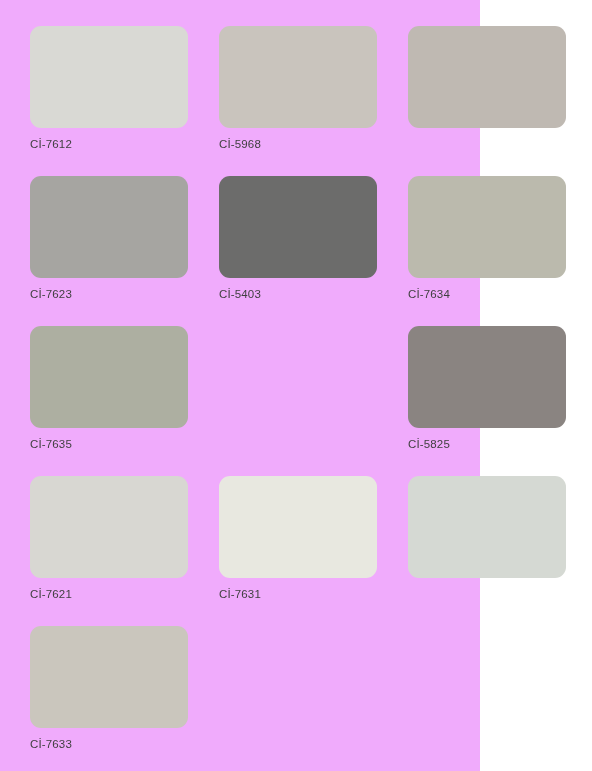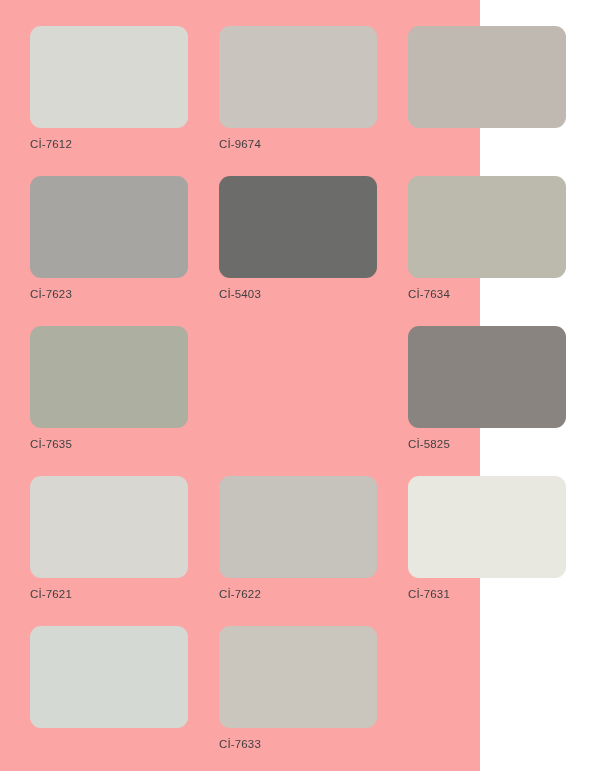--- a/index.html
+++ b/index.html
@@ -12,21 +12,21 @@
     height: 771px;
     font-family: "Liberation Sans", sans-serif;
     -webkit-font-smoothing: antialiased;
   }
   .palette-page {
     position: relative;
     width: 480px;
     height: 771px;
     box-sizing: border-box;
     padding: 26px 0 0 0;
-    background: #fca5a5;
+    background: #f0abfc;
   }
   .swatch-grid {
     display: grid;
     grid-template-columns: repeat(3, 158px);
     column-gap: 31px;
     row-gap: 22px;
     margin-left: 30px;
   }
   .swatch-cell {
     width: 158px;
@@ -56,21 +56,21 @@
 <body>
 
 <div class="palette-page">
   <div class="swatch-grid">
       <div class="swatch-cell">
         <div class="swatch-chip" style="background: rgb(217, 217, 212);"></div>
         <span class="swatch-label">Cİ-7612</span>
       </div>
       <div class="swatch-cell">
         <div class="swatch-chip" style="background: rgb(201, 196, 189);"></div>
-        <span class="swatch-label">Cİ-9674</span>
+        <span class="swatch-label">Cİ-5968</span>
       </div>
       <div class="swatch-cell">
         <div class="swatch-chip" style="background: rgb(191, 185, 178);"></div>
       </div>
       <div class="swatch-cell">
         <div class="swatch-chip" style="background: rgb(166, 165, 161);"></div>
         <span class="swatch-label">Cİ-7623</span>
       </div>
       <div class="swatch-cell">
         <div class="swatch-chip" style="background: rgb(108, 108, 107);"></div>
@@ -90,24 +90,20 @@
       </div>
       <div class="swatch-cell">
         <div class="swatch-chip" style="background: rgb(138, 132, 129);"></div>
         <span class="swatch-label">Cİ-5825</span>
       </div>
       <div class="swatch-cell">
         <div class="swatch-chip" style="background: rgb(216, 215, 210);"></div>
         <span class="swatch-label">Cİ-7621</span>
       </div>
       <div class="swatch-cell">
-        <div class="swatch-chip" style="background: rgb(198, 194, 188);"></div>
-        <span class="swatch-label">Cİ-7622</span>
-      </div>
-      <div class="swatch-cell">
         <div class="swatch-chip" style="background: rgb(232, 232, 224);"></div>
         <span class="swatch-label">Cİ-7631</span>
       </div>
       <div class="swatch-cell">
         <div class="swatch-chip" style="background: rgb(213, 217, 211);"></div>
       </div>
       <div class="swatch-cell">
         <div class="swatch-chip" style="background: rgb(202, 198, 189);"></div>
         <span class="swatch-label">Cİ-7633</span>
       </div>

